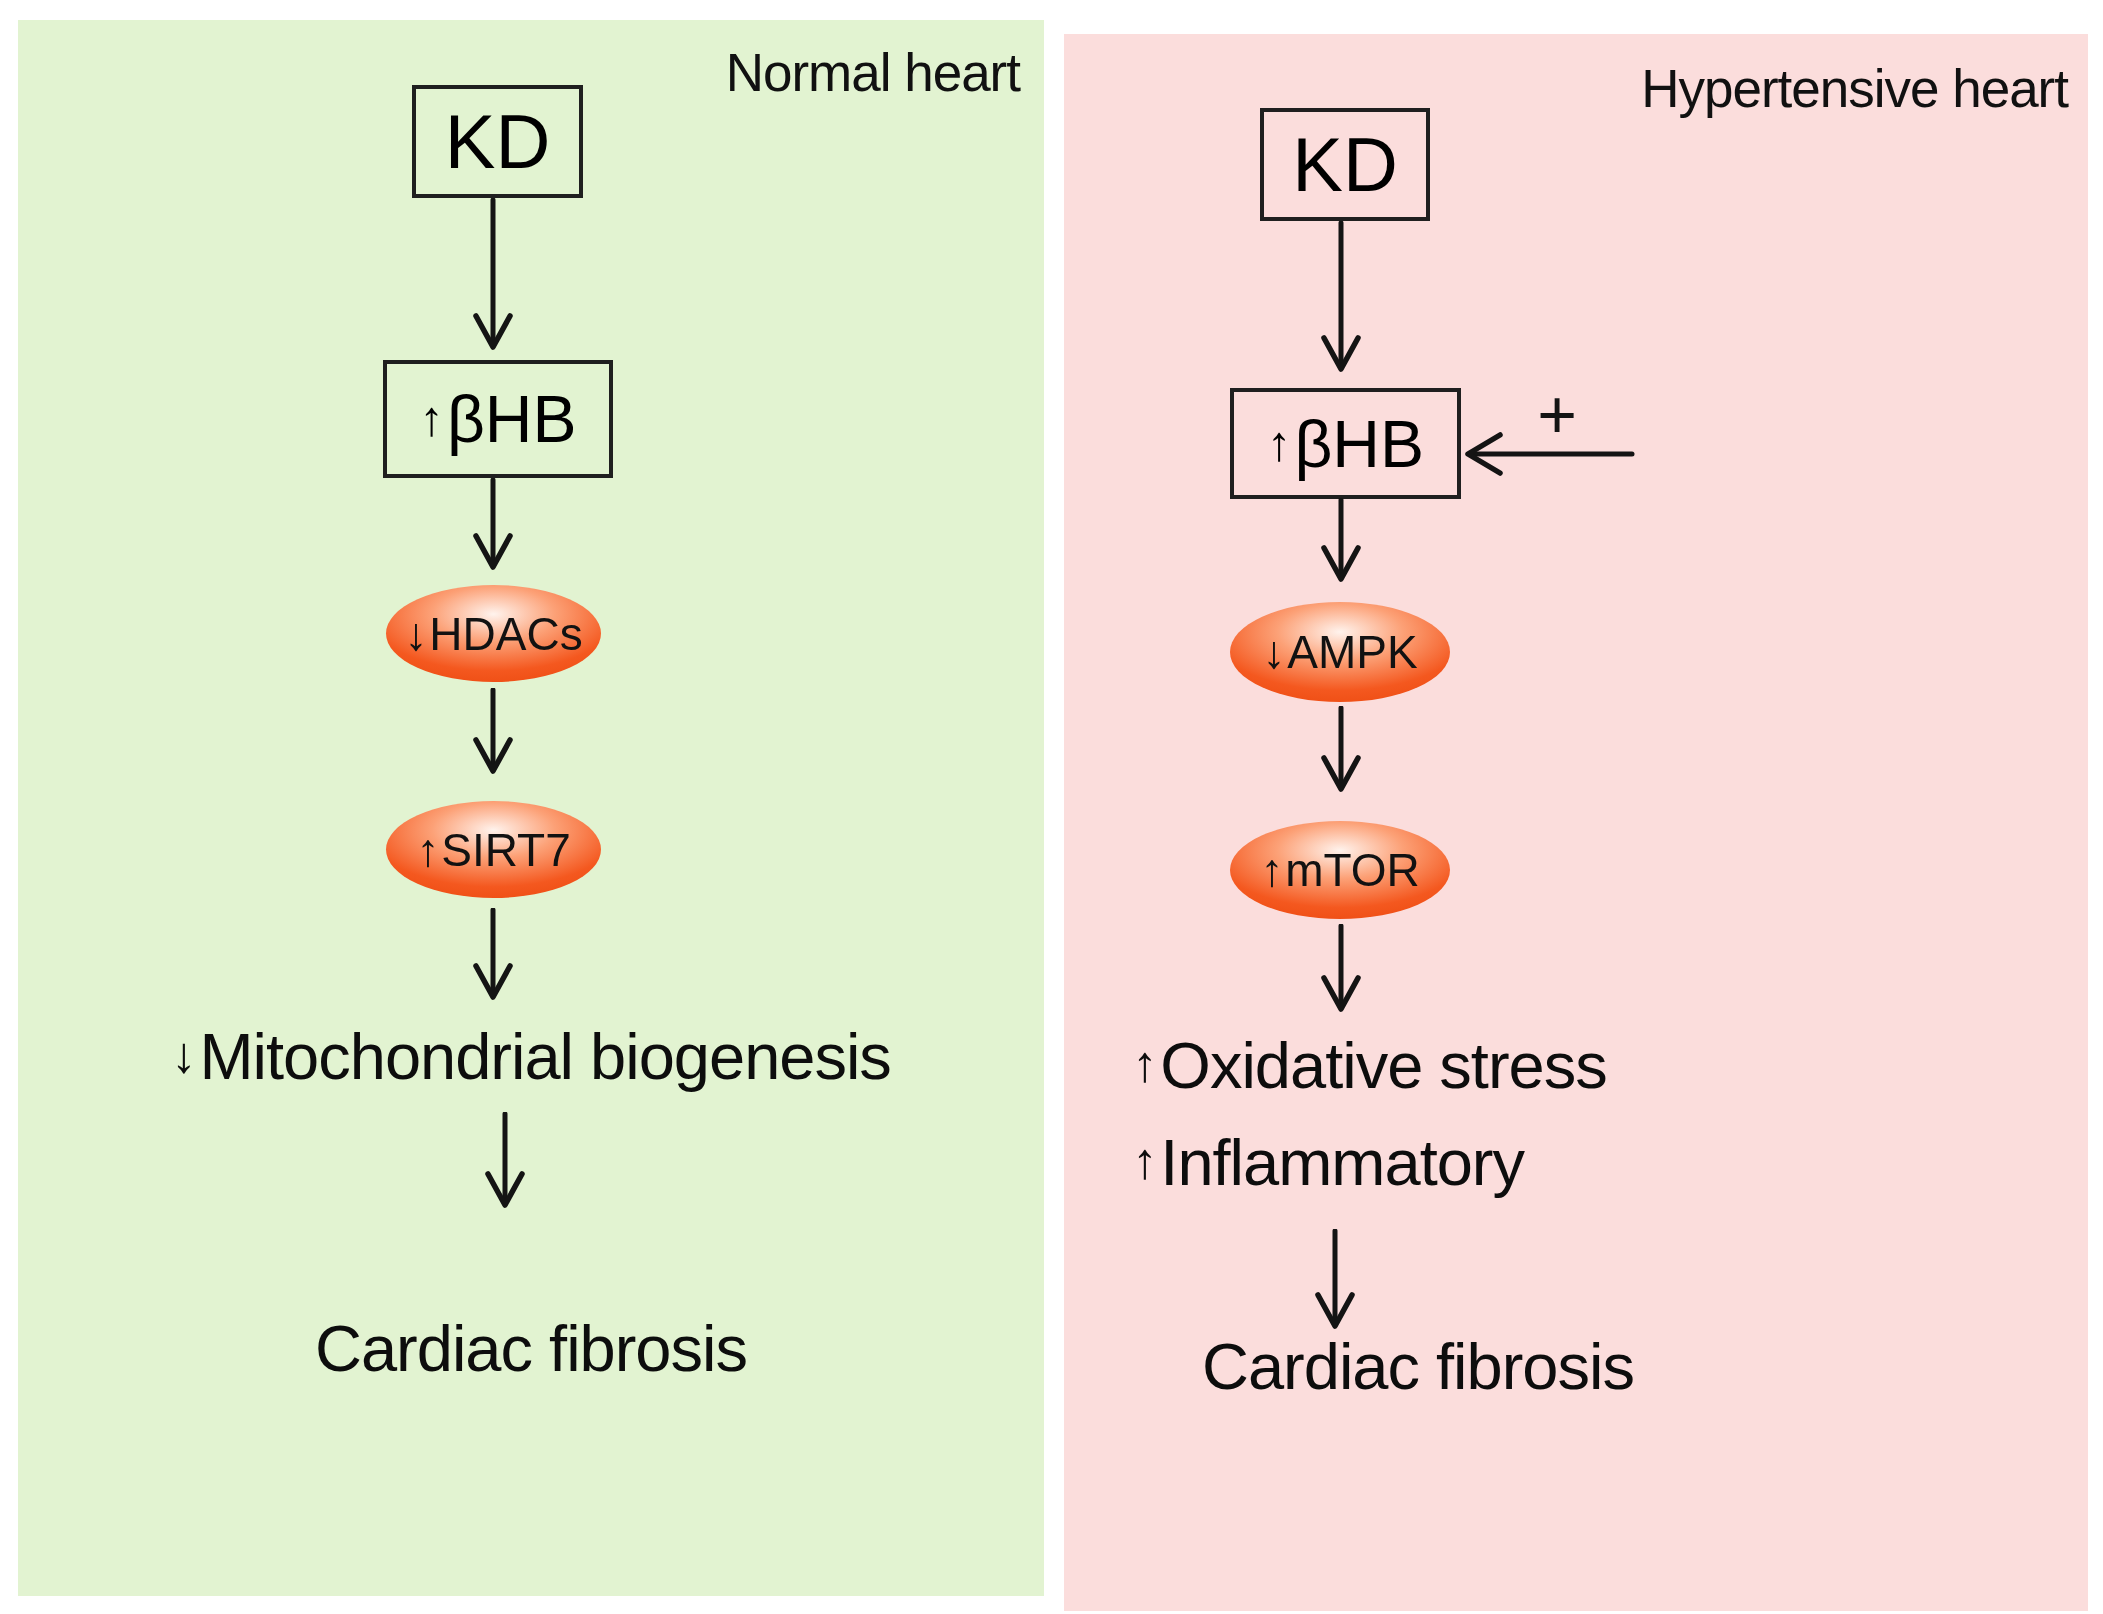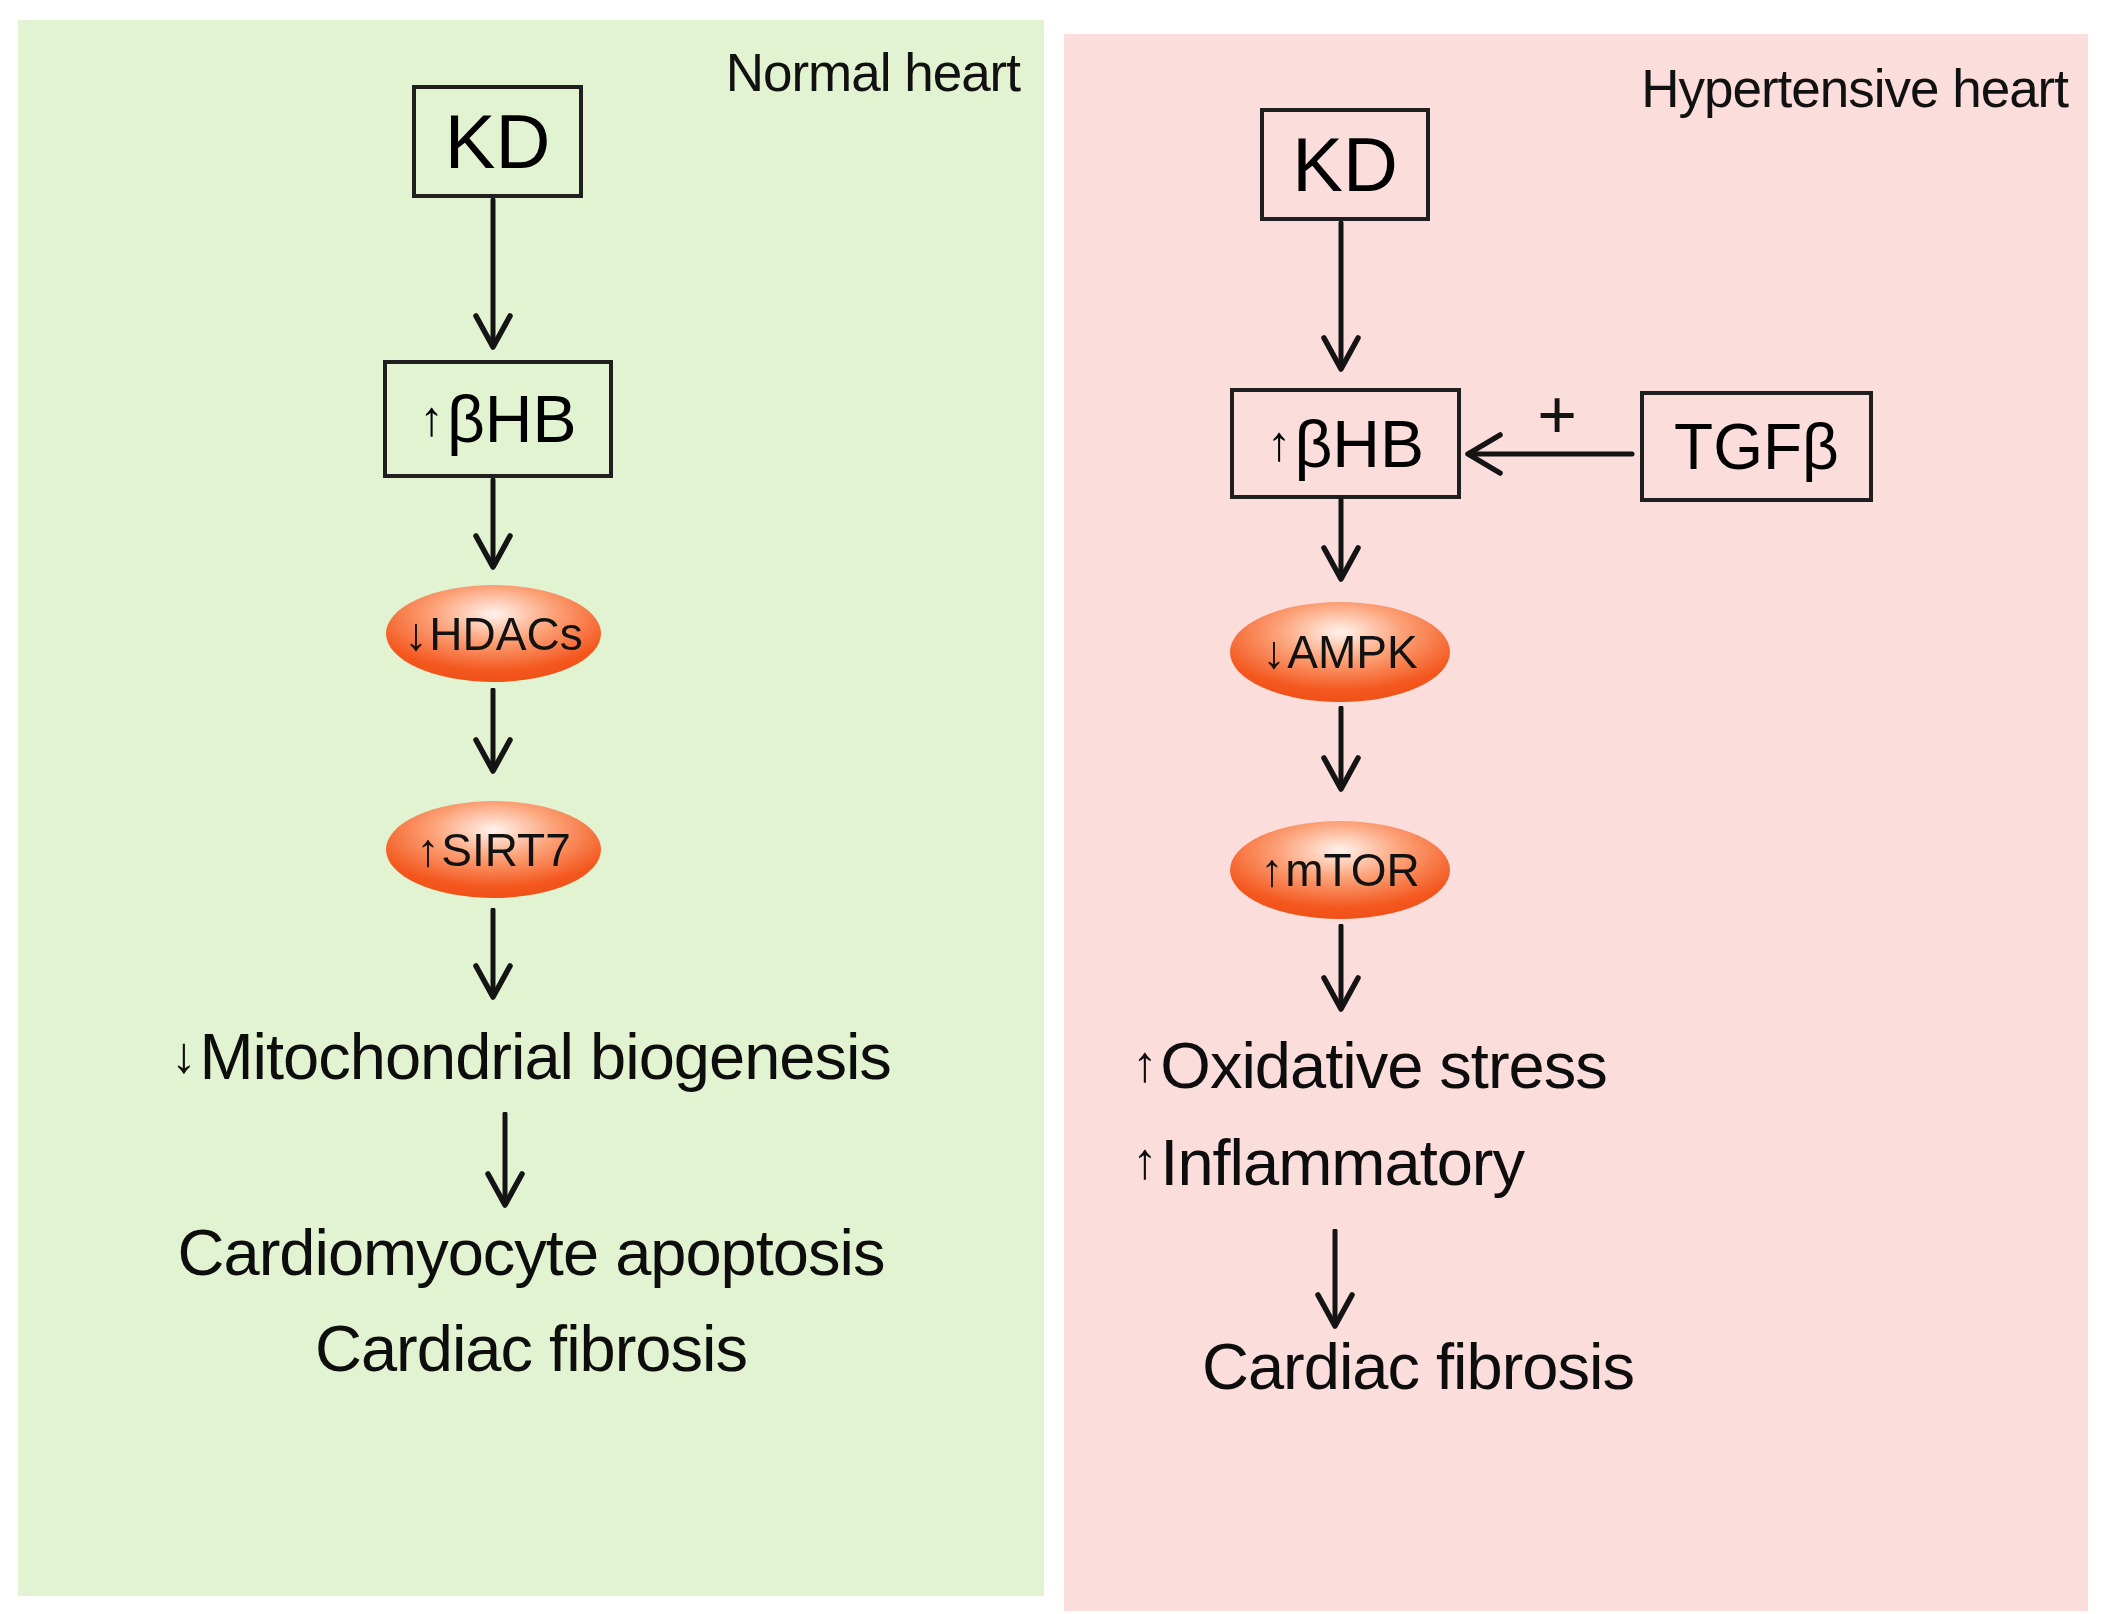--- a/index.html
+++ b/index.html
@@ -103,23 +103,20 @@
 
     <div class="outcome centered" style="top:1000px;">
       <span class="sup-arrow">↓</span><span>Mitochondrial biogenesis</span>
     </div>
 
     <svg class="varrow" style="left:465px;top:1092px;" width="44" height="98" viewBox="0 0 44 98">
       <line x1="22" y1="2" x2="22" y2="88" stroke-width="5"></line>
       <polyline points="5,62 22,93 39,62" stroke-width="5.5"></polyline>
     </svg>
 
-    <div class="outcome centered" style="top:1196px;">
-      <span>Cardiomyocyte apoptosis</span>
-    </div>
 
     <div class="outcome centered" style="top:1292px;">
       <span>Cardiac fibrosis</span>
     </div>
 
   </div>
 
   <div class="panel panel-hyper">
 
     <div class="panel-title" style="top:26px;right:20px;">Hypertensive heart</div>
@@ -131,23 +128,20 @@
     <svg class="varrow" style="left:255px;top:187px;" width="44" height="153" viewBox="0 0 44 153">
       <line x1="22" y1="2" x2="22" y2="143" stroke-width="5"></line>
       <polyline points="5,117 22,148 39,117" stroke-width="5.5"></polyline>
     </svg>
 
     <div class="node-box fs-bhb" style="left:166px;top:354px;width:223px;height:103px;">
       <span class="glyph">↑</span>
       <span>βHB</span>
     </div>
 
-    <div class="node-box fs-tgfb" style="left:576px;top:357px;width:225px;height:103px;">
-      <span>TGFβ</span>
-    </div>
 
     <div class="plus-label" style="left:458px;top:346px;">+</div>
 
     <svg class="harrow" style="left:392px;top:395px;" width="180" height="50" viewBox="0 0 180 50">
       <line x1="176" y1="25" x2="14" y2="25" stroke-width="5"></line>
       <polyline points="44,6 12,25 44,44" stroke-width="5.5"></polyline>
     </svg>
 
     <svg class="varrow" style="left:255px;top:464px;" width="44" height="86" viewBox="0 0 44 86">
       <line x1="22" y1="2" x2="22" y2="76" stroke-width="5"></line>

